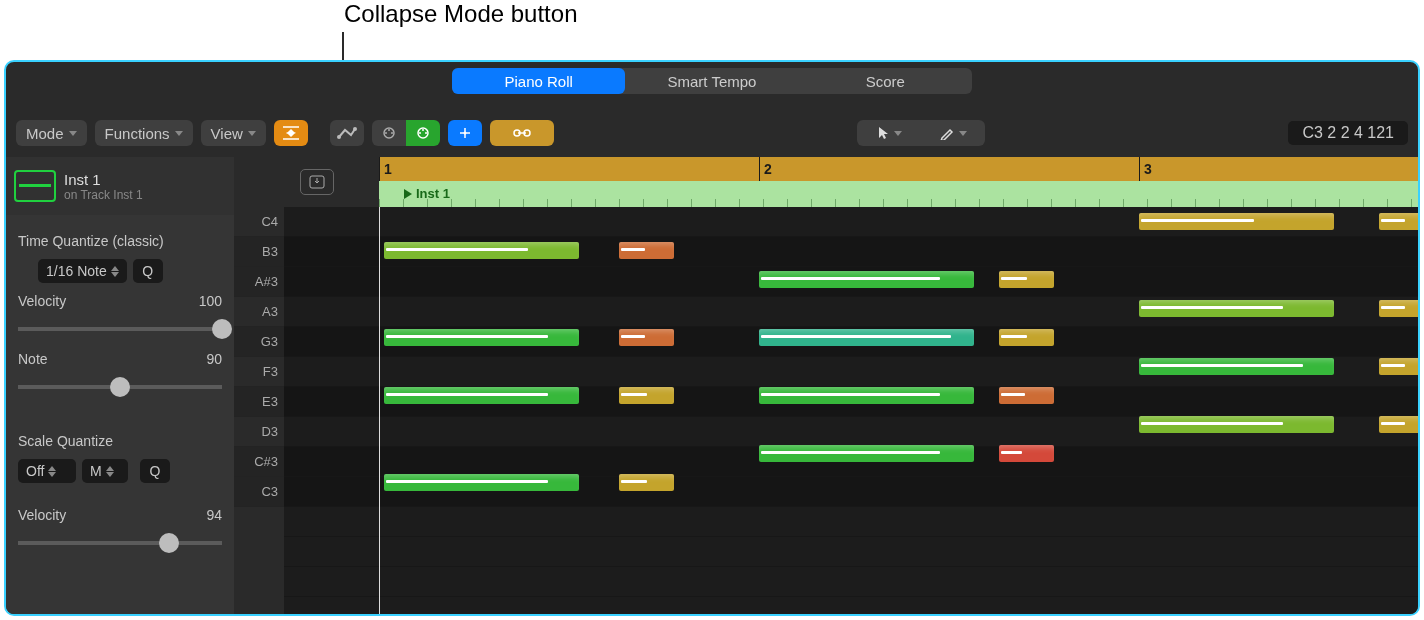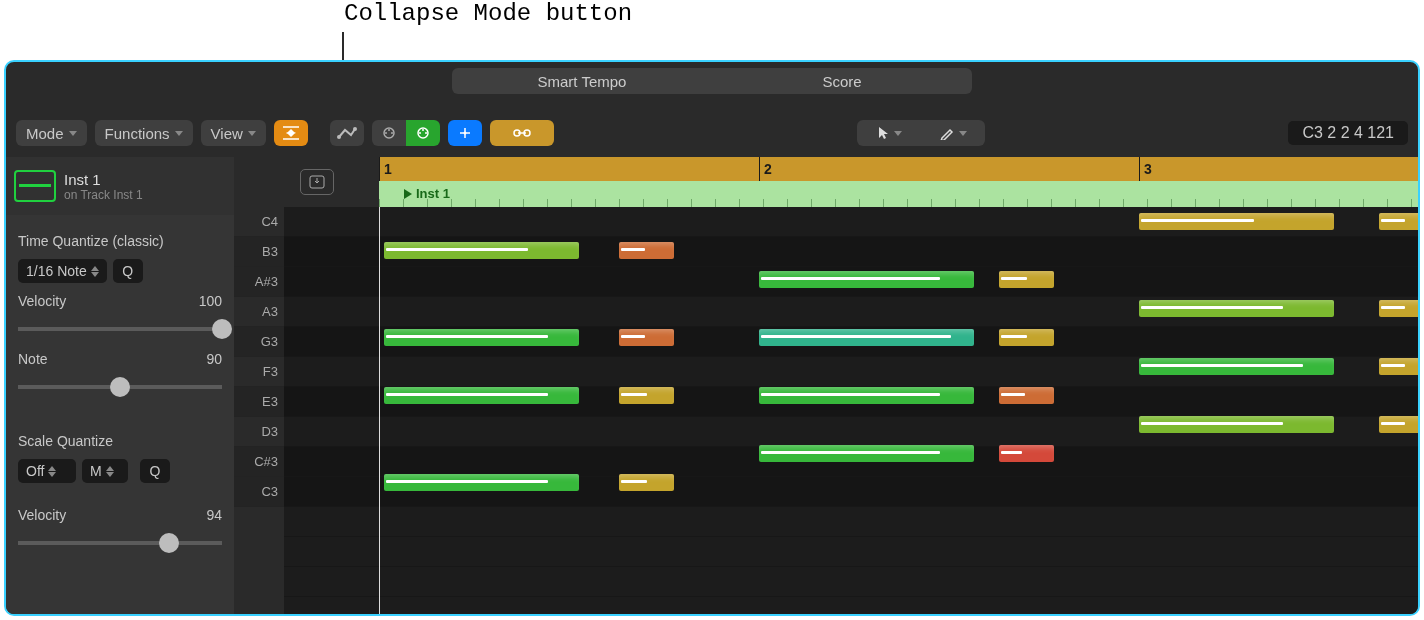--- a/index.html
+++ b/index.html
@@ -1,17 +1,17 @@
 <!DOCTYPE html>
 <html><head>
 <meta charset="utf-8">
 <style>
 html,body{margin:0;padding:0;background:#fff;font-family:-apple-system,BlinkMacSystemFont,"Helvetica Neue",Arial,sans-serif;}
 .wrap{width:1424px;height:620px;position:relative;}
-.callout{position:absolute;left:344px;top:0;font-size:24px;color:#000;font-family:Liberation Mono, monospace;}
+.callout{position:absolute;left:344px;top:0;font-size:24px;color:#000;}
 .callout-line{position:absolute;left:342px;top:32px;width:2px;height:90px;background:#2a2a2a;}
 .window{position:absolute;left:4px;top:60px;right:4px;bottom:4px;background:#2a2a2a;border:2px solid #39d1ff;border-radius:10px;overflow:hidden;}
 .tabbar{position:absolute;top:6px;left:50%;transform:translateX(-50%);width:520px;height:26px;background:#3f3f3f;border-radius:6px;display:flex;}
 .tab{flex:1;display:flex;align-items:center;justify-content:center;font-size:15px;color:#ccc;border-radius:6px;}
 .tab.active{background:#0a7aff;color:#fff;}
 .menubar{position:absolute;top:56px;left:10px;right:10px;height:30px;display:flex;align-items:center;gap:8px;}
 .btn{height:26px;background:#3f3f3f;border-radius:6px;color:#c8c8c8;font-size:15px;display:inline-flex;align-items:center;justify-content:center;padding:0 10px;gap:5px;}
 .btn-square{width:34px;padding:0;}
 .btn-wide{width:44px;}
 .btn-orange{background:#e48b13;color:#fff;}
@@ -69,20 +69,21 @@
 svg{display:block;}
 </style>
 </head>
 <body>
 <div class="wrap">
 <div class="callout">Collapse Mode button</div>
 <div class="callout-line"></div>
 <div class="window">
 
 <div class="tabbar">
+<div class="tab active">Piano Roll</div>
 <div class="tab">Smart Tempo</div>
 <div class="tab">Score</div>
 </div>
 
 <div class="menubar">
 <div class="btn">
           <span>Mode</span>
           <span class="chev"></span>
         </div>
 <div class="btn">
@@ -165,21 +166,21 @@
             <svg width="16" height="14">
               <rect x="1" y="1" width="14" height="12" rx="2" stroke="#aaa" fill="none"></rect>
               <path d="M8 3v5m0 0l-2-2m2 2l2-2" stroke="#aaa" fill="none"></path>
             </svg>
           </div>
 </div>
 <div class="insp-body">
 <div class="insp-row">
             <span>Time Quantize (classic)</span>
           </div>
-<div style="display:flex;align-items:center;">
+<div style="display:flex;align-items:center;margin-left:20px;">
 <div class="select">
               <span>1/16 Note</span>
               <span class="dbl-chev">
                 <span class="chev chev-up"></span>
                 <span class="chev"></span>
               </span>
             </div>
 <div class="qbtn">Q</div>
 </div>
 <div class="insp-row">

